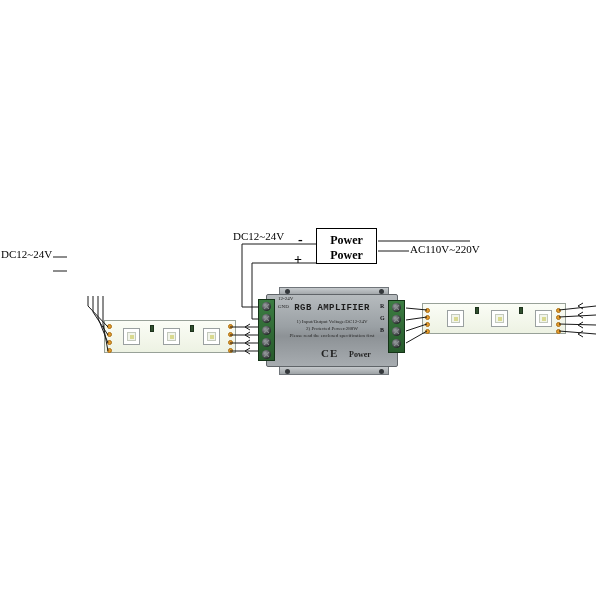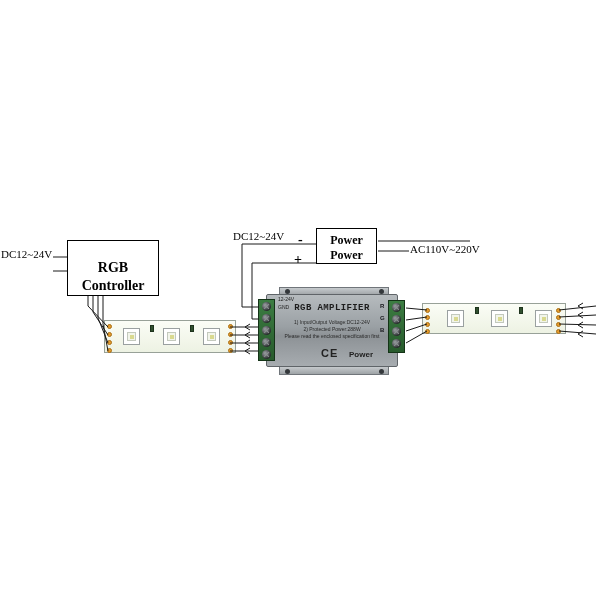--- a/index.html
+++ b/index.html
@@ -38,45 +38,41 @@
     background:linear-gradient(180deg,#b6bbbe 0%,#9aa0a4 45%,#8d9296 58%,#a7acb0 100%);
     border:1px solid #5f6468;
   }
   .term { position:absolute; background:linear-gradient(180deg,#3c7d42,#275a2c); border:1px solid #143317; }
   .term-left  { left:258px; top:299px; width:17px; height:62px; }
   .term-right { left:388px; top:300px; width:17px; height:53px; }
   .screw { position:absolute; width:9px; height:9px; border-radius:50%;
            background:radial-gradient(circle at 35% 35%, #9fa4a8, #26292b 72%); }
   .screw::before, .screw::after { content:""; position:absolute; left:1px; top:4px; width:7px; height:1px; background:#8c9093; }
   .screw::before { transform:rotate(45deg); } .screw::after { transform:rotate(-45deg); }
-  .amp-txt { position:absolute; font-family:Liberation Sans, sans-serif; color:#1d1d1d; white-space:nowrap; }
+  .amp-txt { position:absolute; font-family:Liberation Serif, serif; color:#1d1d1d; white-space:nowrap; }
   .amp-v   { left:278px; top:296px; font-size:5px; }
   .amp-gnd { left:278px; top:304px; font-size:5px; }
   .amp-title { left:277px; top:303px; width:110px; text-align:center; font-size:9px; font-weight:bold;
                letter-spacing:0.4px; font-family:Liberation Mono, monospace; white-space:nowrap; }
   .spec { left:272px; width:120px; text-align:center; font-size:5px; color:#2a2a2a; }
   .spec1 { top:319px; } .spec2 { top:326px; } .spec3 { top:333px; }
   .tlabel { font-size:6px; font-weight:bold; color:#16161a; }
   .ce   { left:321px; top:347px; font-size:11px; font-weight:bold; letter-spacing:1px; color:#222; }
   .rohs { left:349px; top:350px; font-size:8px; font-weight:bold; color:#222; }
 
   svg.wires { position:absolute; left:0; top:0; width:600px; height:600px; pointer-events:none; }
   svg.wires path { stroke:#1a1a1a; stroke-width:1; fill:none; }
 </style>
 </head>
 <body>
 
 <div class="canvas">
 
   <div class="lbl" style="left:1px; top:248px;">DC12~24V</div>
 
-  <div class="box controller">
-    <div>RGB</div>
-    <div>Controller</div>
-  </div>
 
   <div class="lbl" style="left:233px; top:230px;">DC12~24V</div>
   <div class="sign" style="left:298px; top:232px;">-</div>
   <div class="sign" style="left:294px; top:252px;">+</div>
 
   <div class="box power-supply">
     <div>Power</div>
     <div>Power</div>
   </div>
 

